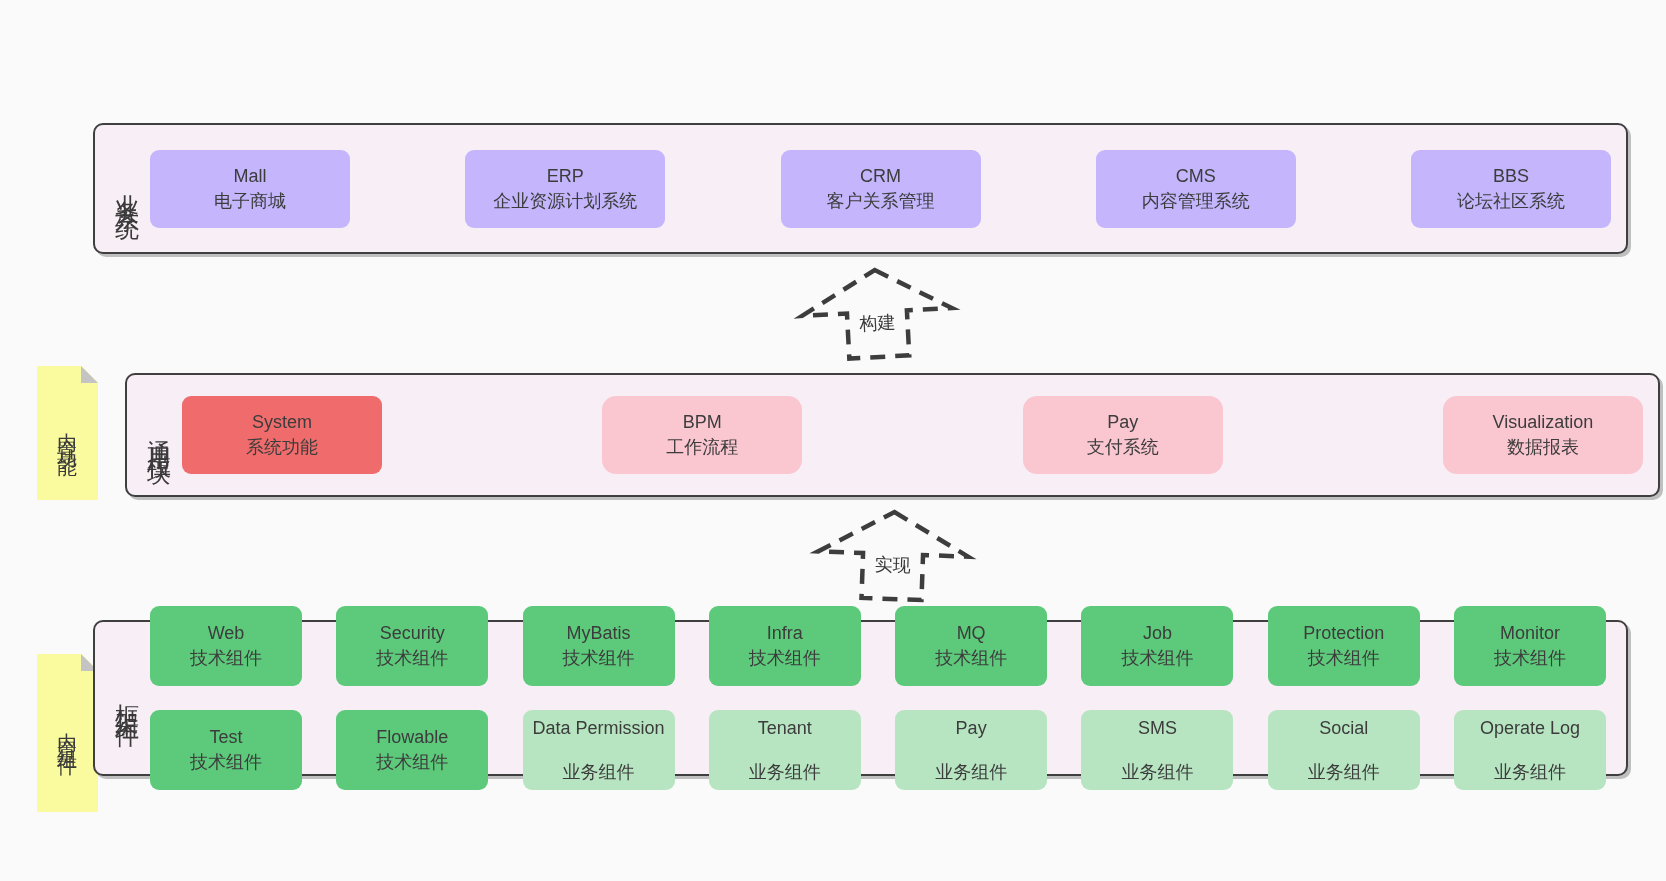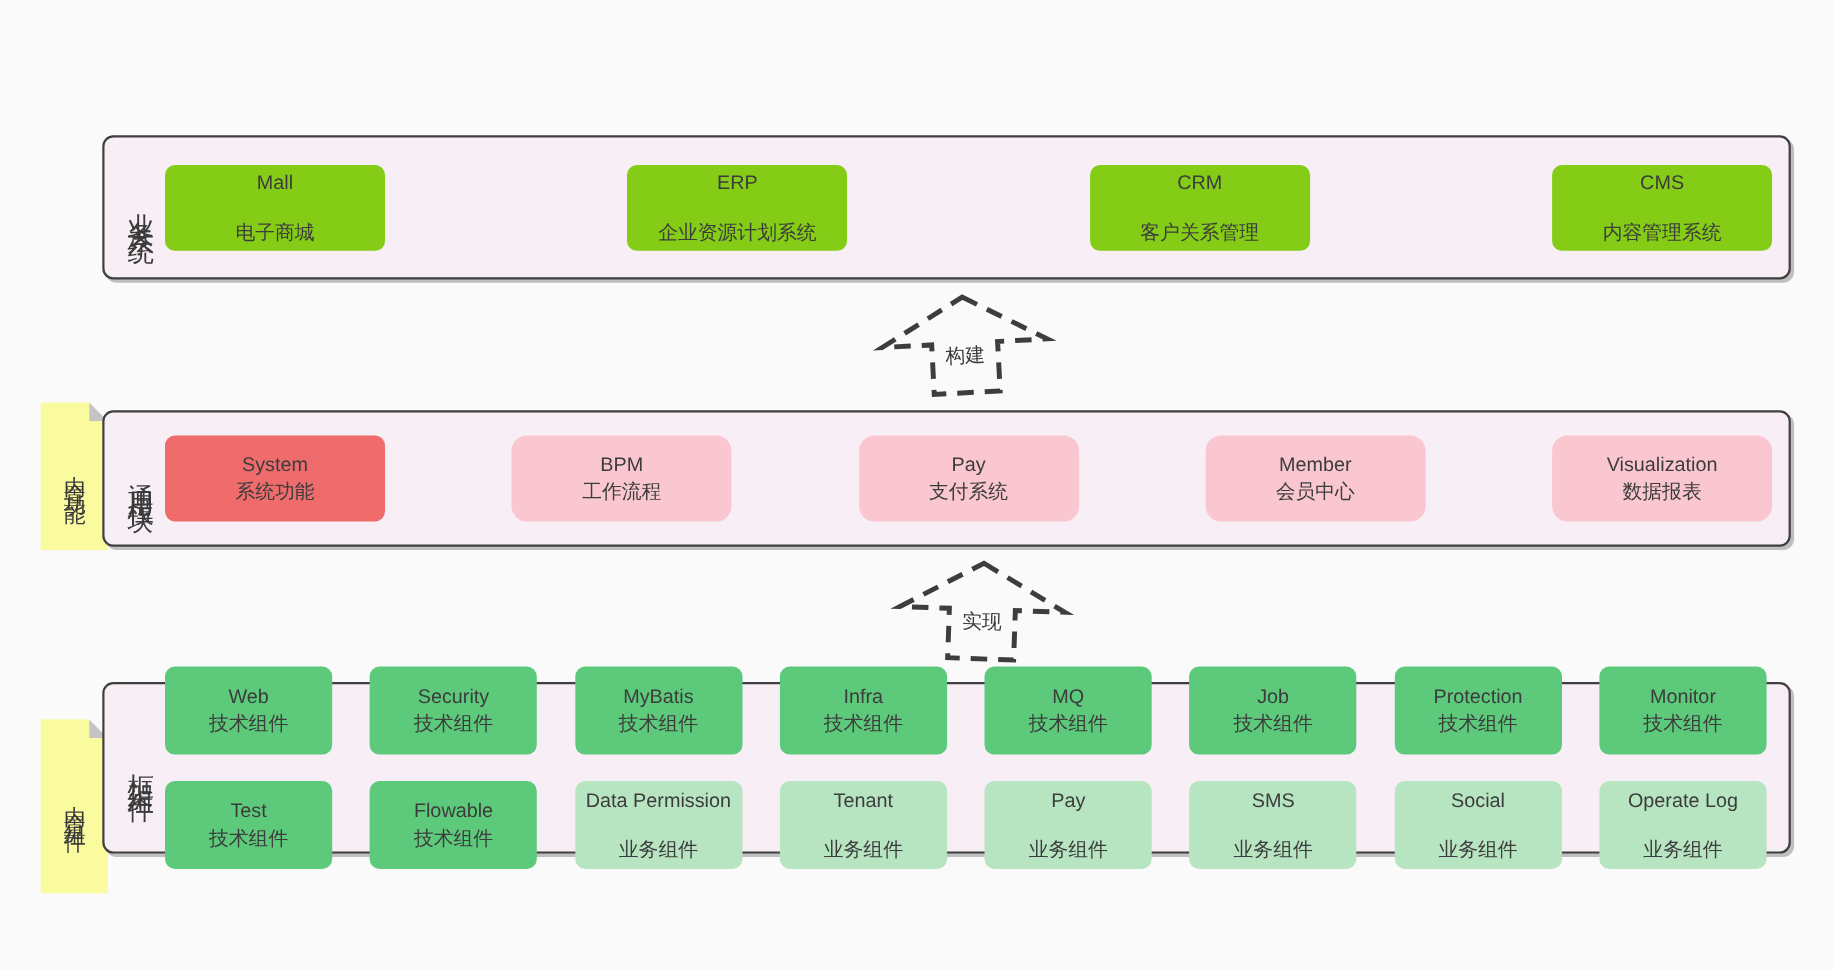--- a/index.html
+++ b/index.html
@@ -9,21 +9,21 @@
     font-family:"Liberation Sans",sans-serif;
   }
   
   .panel{
     position:absolute;left:93px;width:1535px;box-sizing:border-box;
     background:#f8eef6;border:2.5px solid #3f3f3f;border-radius:10px;
     box-shadow:3px 3px 0 rgba(80,80,80,.35);
     display:flex;align-items:center;z-index:1;
   }
   #panel-business{top:123px;height:131px;}
-  #panel-modules{top:373px;height:124px;}
+  #panel-modules{top:373px;height:124px;margin-left:32px;}
   #panel-components{top:620px;height:156px;}
   .vlabel{
     flex:0 0 auto;margin-left:9px;
     writing-mode:vertical-rl;text-orientation:upright;
     font-size:24px;line-height:46px;letter-spacing:7px;
     color:#3a3a3a;white-space:nowrap;
   }
   .boxes{
     flex:1;display:flex;justify-content:space-between;align-items:center;
     padding-right:15px;
@@ -34,21 +34,21 @@
   .boxes-col .boxes{flex:none;padding-right:0;}
   
   .box{
     box-sizing:border-box;border-radius:9px;
     display:flex;flex-direction:column;justify-content:center;align-items:center;
     text-align:center;padding:4px 8px;
   }
   .b6{width:200px;height:78px;}
   .b8{width:152px;height:80px;}
   .bt,.bs{font-size:18px;line-height:25px;color:#3c3c3c;}
-  .blue{background:#84cc16;justify-content:space-between;}
+  .blue{background:#c4b5fd;}
   .red{background:#f06c6c;}
   .pink{background:#fac7d1;border-radius:14px;}
   .green{background:#5dca7b;}
   .green-light{background:#b7e5c1;gap:19px;}
   
   .sticky{
     position:absolute;left:37px;width:61px;z-index:0;
     background:linear-gradient(225deg,#fafafa 12px,#fafa9e 12px);
     display:flex;align-items:center;justify-content:center;
   }
@@ -105,20 +105,24 @@
         <span class="bs">企业资源计划系统</span>
       </div>
       <div class="box b6 blue">
         <span class="bt">CRM</span>
         <span class="bs">客户关系管理</span>
       </div>
       <div class="box b6 blue">
         <span class="bt">CMS</span>
         <span class="bs">内容管理系统</span>
       </div>
+      <div class="box b6 blue">
+        <span class="bt">BBS</span>
+        <span class="bs">论坛社区系统</span>
+      </div>
     </div>
   </section>
 
   <div class="arrow" id="arrow-build">
     <svg viewBox="0 0 170 95">
       <path d="M85 4 L160 46 L115 46 L115 91 L55 91 L55 46 L10 46 Z"></path>
     </svg>
     <span class="arrow-label">构建</span>
   </div>
 
@@ -131,24 +135,20 @@
       </div>
       <div class="box b6 pink">
         <span class="bt">BPM</span>
         <span class="bs">工作流程</span>
       </div>
       <div class="box b6 pink">
         <span class="bt">Pay</span>
         <span class="bs">支付系统</span>
       </div>
       <div class="box b6 pink">
-        <span class="bt">Member</span>
-        <span class="bs">会员中心</span>
-      </div>
-      <div class="box b6 pink">
         <span class="bt">Visualization</span>
         <span class="bs">数据报表</span>
       </div>
     </div>
   </section>
 
   <div class="arrow" id="arrow-implement">
     <svg viewBox="0 0 170 95">
       <path d="M85 4 L160 46 L115 46 L115 91 L55 91 L55 46 L10 46 Z"></path>
     </svg>

